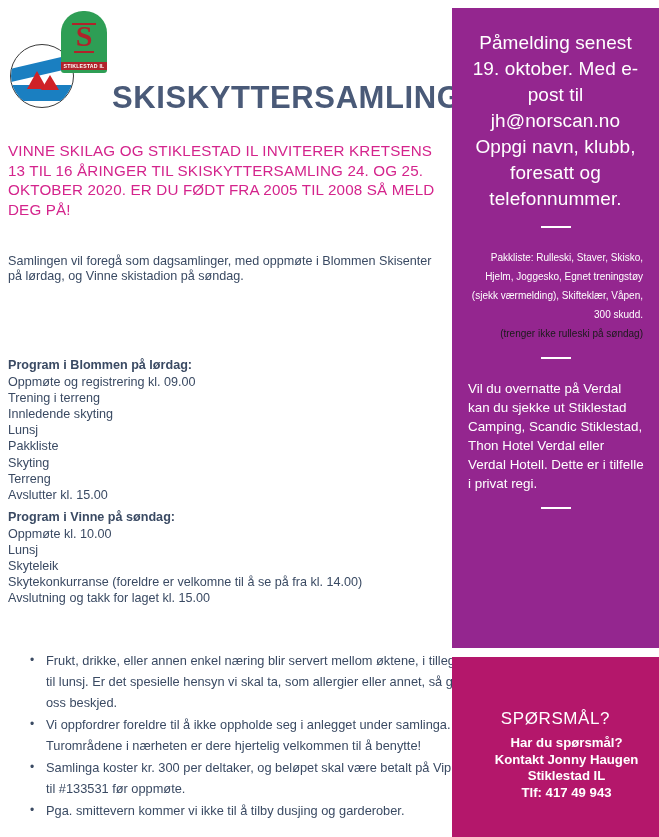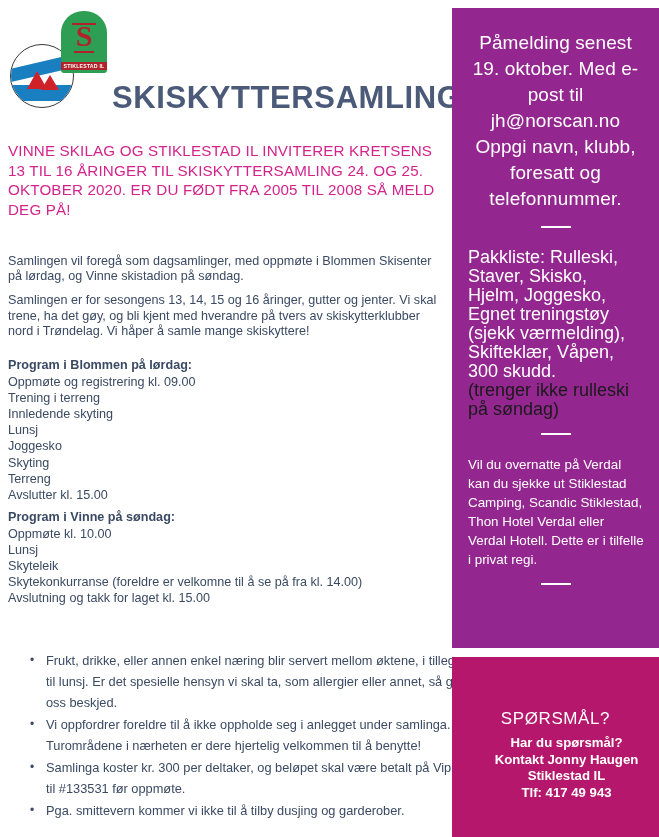--- a/index.html
+++ b/index.html
@@ -230,23 +230,23 @@
     letter-spacing: 0.1px;
     padding: 8px 2px 0 2px;
   }
   .divider {
     width: 30px;
     height: 2px;
     background: #ffffff;
     margin: 14px auto 14px auto;
   }
   #packlist-block {
-    text-align: left;
-    color: #ffffff;
-    font-size: 18px;
+    text-align: right;
+    color: #ffffff;
+    font-size: 10px;
     line-height: 19px;
     padding: 6px 6px 0 6px;
   }
   #packlist-note {
     display: block;
     color: #1a1a1a;
     margin-top: 0px;
   }
   #lodging-block {
     text-align: left;
@@ -303,29 +303,28 @@
       <div class="s-label">STIKLESTAD IL</div>
     </div>
   </div>
 
   <div id="page-title">SKISKYTTERSAMLING</div>
 
   <div id="lead-paragraph">VINNE SKILAG OG STIKLESTAD IL INVITERER KRETSENS 13 TIL 16 ÅRINGER TIL SKISKYTTERSAMLING 24. OG 25. OKTOBER 2020. ER DU FØDT FRA 2005 TIL 2008 SÅ MELD DEG PÅ!</div>
 
   <div id="intro-bold">Samlingen vil foregå som dagsamlinger, med oppmøte i Blommen Skisenter på lørdag, og Vinne skistadion på søndag.</div>
 
-  <div id="intro-body">Samlingen er for sesongens 13, 14, 15 og 16 åringer, gutter og jenter. Vi skal trene, ha det gøy, og bli kjent med hverandre på tvers av skiskytterklubber nord i Trøndelag. Vi håper å samle mange skiskyttere!</div>
 
   <div class="program-block" id="program-saturday">
     <div class="program-heading">Program i Blommen på lørdag:</div>
     <div class="program-item">Oppmøte og registrering kl. 09.00</div>
     <div class="program-item">Trening i terreng</div>
     <div class="program-item">Innledende skyting</div>
     <div class="program-item">Lunsj</div>
-    <div class="program-item">Joggesko</div>
+    <div class="program-item">Pakkliste</div>
     <div class="program-item">Skyting</div>
     <div class="program-item">Terreng</div>
     <div class="program-item">Avslutter kl. 15.00</div>
   </div>
 
   <div class="program-block" id="program-sunday">
     <div class="program-heading">Program i Vinne på søndag:</div>
     <div class="program-item">Oppmøte kl. 10.00</div>
     <div class="program-item">Lunsj</div>
     <div class="program-item">Skyteleik</div>

